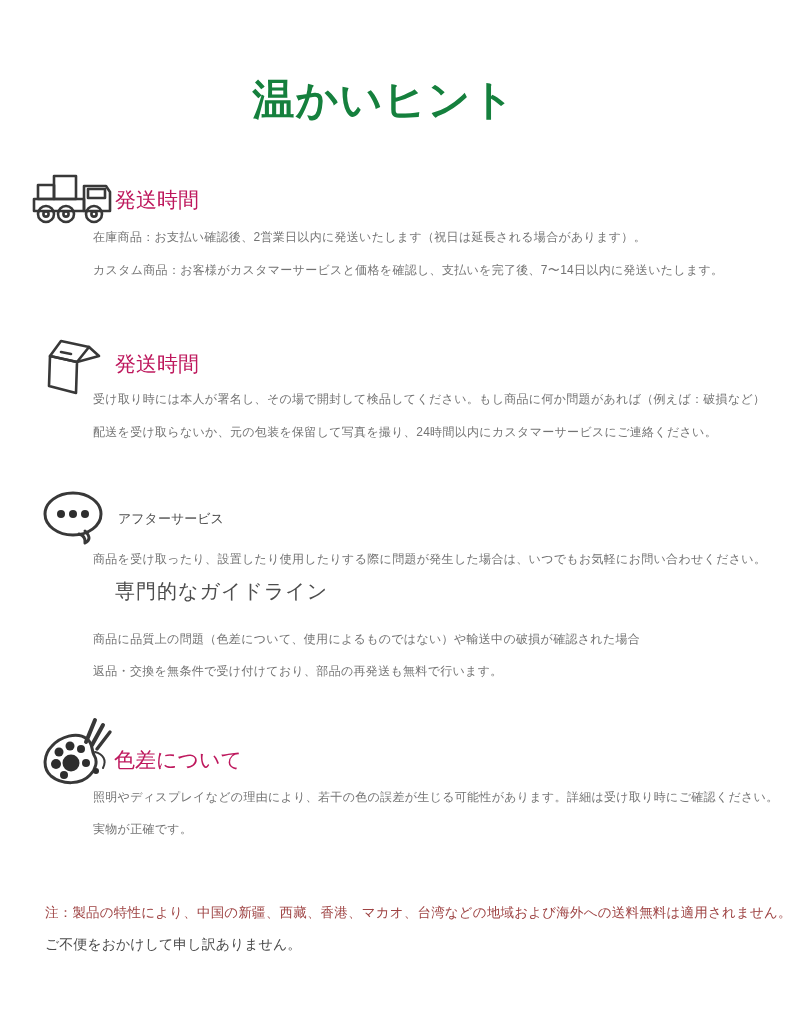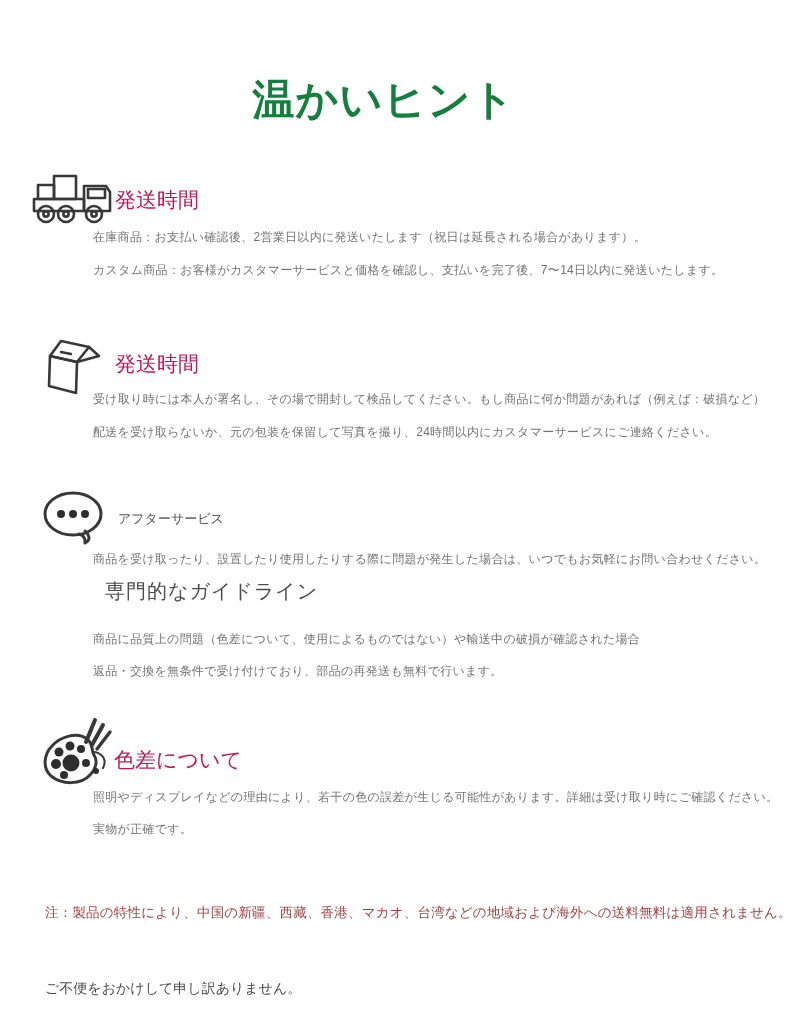--- a/index.html
+++ b/index.html
@@ -63,21 +63,21 @@
   <svg width="68" height="58" viewBox="0 0 68 58">
     <ellipse class="ink" cx="32" cy="25" rx="28" ry="21" style="stroke-width:3"></ellipse>
     <path class="ink" d="M44 42 Q52 50 44 54 Q45 47 38 45" style="stroke-width:3"></path>
     <circle class="ink-fill" cx="20" cy="25" r="4"></circle>
     <circle class="ink-fill" cx="32" cy="25" r="4"></circle>
     <circle class="ink-fill" cx="44" cy="25" r="4"></circle>
   </svg>
 </div>
 <div class="abs sec-heading-s" style="left:118px; top:510px;">アフターサービス</div>
 <div class="abs body-line" style="left:93px; top:551px;">商品を受け取ったり、設置したり使用したりする際に問題が発生した場合は、いつでもお気軽にお問い合わせください。</div>
-<div class="abs sub-heading" style="left:105px; top:578px;font-family:Liberation Mono, monospace;">専門的なガイドライン</div>
+<div class="abs sub-heading" style="left:115px; top:578px;font-family:Liberation Mono, monospace;">専門的なガイドライン</div>
 <div class="abs body-line" style="left:93px; top:631px;">商品に品質上の問題（色差について、使用によるものではない）や輸送中の破損が確認された場合</div>
 <div class="abs body-line" style="left:93px; top:663px;">返品・交換を無条件で受け付けており、部品の再発送も無料で行います。</div>
 
 <div class="abs icon-box" style="left:37px; top:716px;">
   <svg width="76" height="74" viewBox="0 0 76 74">
     <path class="ink" d="M15 30 C7 38 5 52 14 60 C25 69 44 69 53 59 C59 53 61 45 57 39 C54 33 56 27 50 23 C40 15 23 21 15 30 Z" style="stroke-width:3"></path>
     <circle class="ink-fill" cx="22" cy="36" r="4.5"></circle>
     <circle class="ink-fill" cx="33" cy="30" r="4.5"></circle>
     <circle class="ink-fill" cx="44" cy="33" r="4"></circle>
     <circle class="ink-fill" cx="19" cy="48" r="5"></circle>
@@ -89,13 +89,13 @@
     <path class="ink" d="M55 29 L66 9" style="stroke-width:4"></path>
     <path class="ink" d="M60 33 L73 16" style="stroke-width:3.4"></path>
     <path class="ink" d="M58 36 C66 38 70 44 66 52" style="stroke-width:2"></path>
   </svg>
 </div>
 <div class="abs sec-heading" style="left:114px; top:746px;">色差について</div>
 <div class="abs body-line" style="left:93px; top:789px;">照明やディスプレイなどの理由により、若干の色の誤差が生じる可能性があります。詳細は受け取り時にご確認ください。</div>
 <div class="abs body-line" style="left:93px; top:821px;font-family:Liberation Mono, monospace;">実物が正確です。</div>
 
 <div class="abs warning-line" style="left:45px; top:904px;">注：製品の特性により、中国の新疆、西藏、香港、マカオ、台湾などの地域および海外への送料無料は適用されません。</div>
-<div class="abs apology-line" style="left:45px; top:936px;margin-top:44px;">ご不便をおかけして申し訳ありません。</div>
+<div class="abs apology-line" style="left:45px; top:936px;">ご不便をおかけして申し訳ありません。</div>
 
 </body></html>

